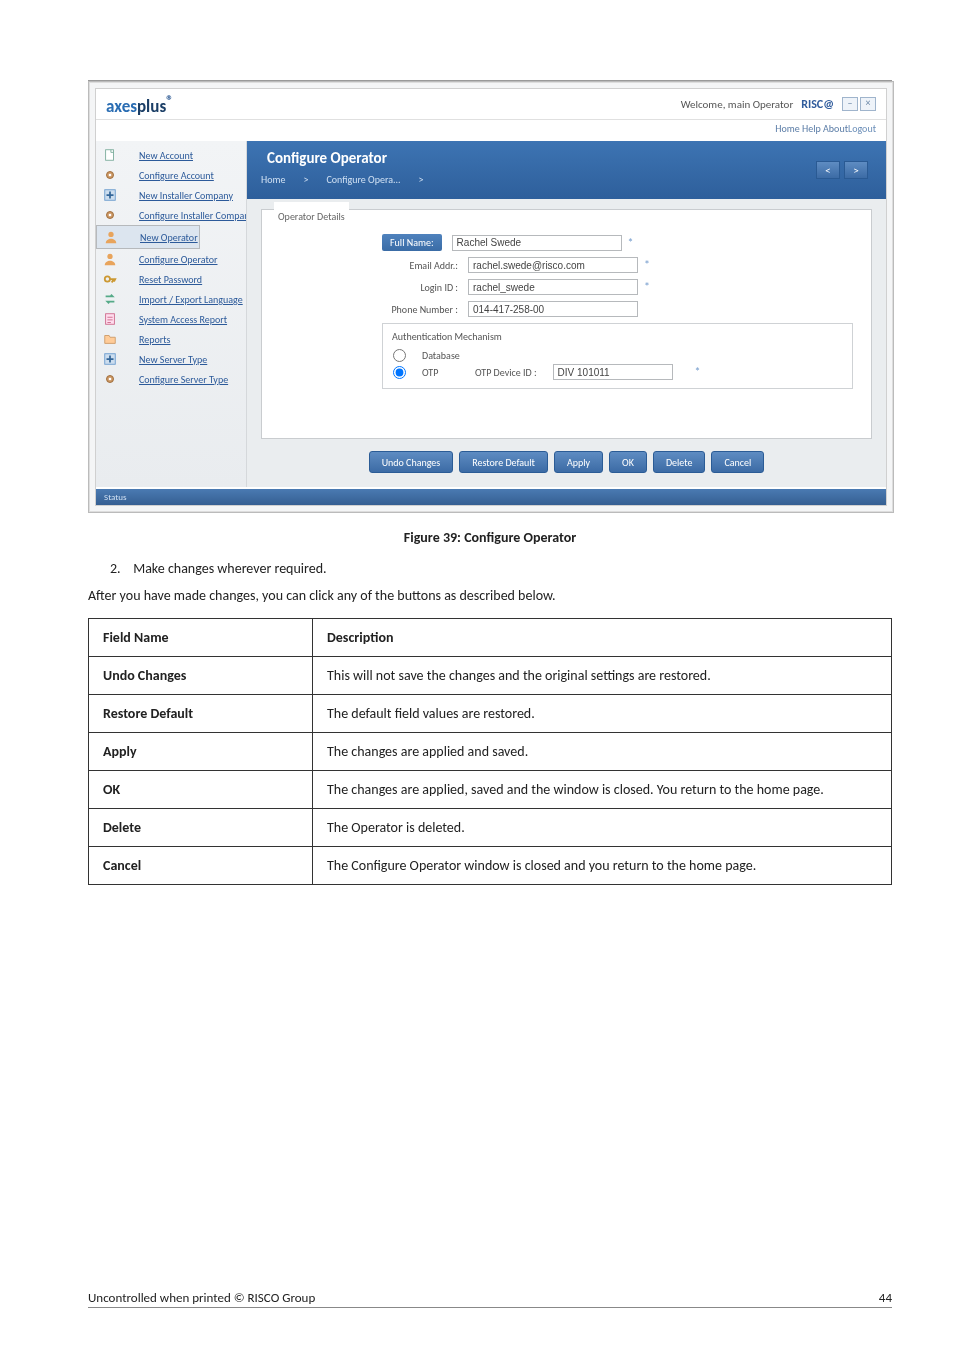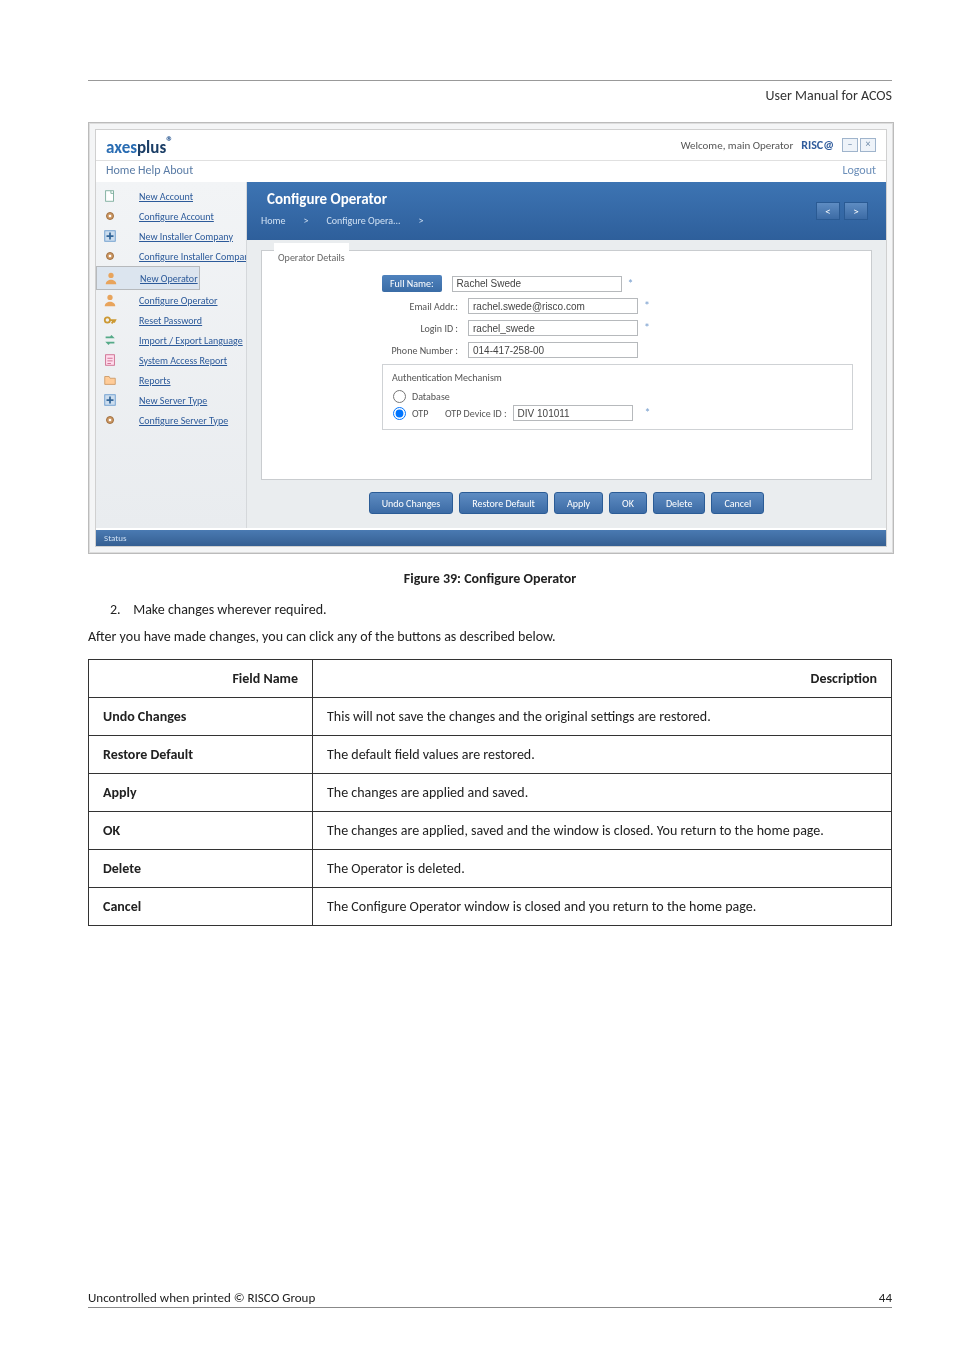--- a/index.html
+++ b/index.html
@@ -10,21 +10,21 @@
   .shot{border:1px solid #bbb;background:#f4f5f6;width:100%;height:430px;position:relative;overflow:hidden;box-shadow:0 0 0 1px #ddd inset}
   .shot-inner{position:absolute;inset:6px;background:#fff;border:1px solid #d0d0d0}
   .app-top{height:30px;display:flex;align-items:center;justify-content:space-between;padding:0 10px;border-bottom:1px solid #e0e0e0;font-size:11px;color:#555}
   .brand{font-weight:bold;font-size:17px;color:#1e4e8c}
   .brand .axes{color:#2a6db3}
   .brand .plus{color:#1b3e66}
   .topright{display:flex;align-items:center;gap:8px}
   .risco{font-weight:bold;color:#305c9c;font-size:12px}
   .winbtn{display:inline-flex;gap:2px}
   .winbtn span{width:14px;height:12px;border:1px solid #9fb4cc;font-size:10px;line-height:10px;text-align:center;color:#6b88a8;background:#eef3f9}
-  .menubar{height:18px;padding:2px 10px;font-size:12px;color:#5a7ca6;border-bottom:1px solid #e6e6e6;display:flex;justify-content:space-between}
+  .menubar{height:18px;padding:2px 10px;font-size:10px;color:#5a7ca6;border-bottom:1px solid #e6e6e6;display:flex;justify-content:flex-end}
   .logout{color:#6c8fb9}
   .app-body{position:absolute;top:52px;bottom:18px;left:0;right:0;display:flex}
   .sidebar{width:150px;background:linear-gradient(#f2f4f6,#e9ecef);border-right:1px solid #d5d8db;font-size:10px;color:#3a5c8a;padding:4px 0;overflow:hidden}
   .sb-item{display:flex;align-items:center;gap:21px;padding:3px 6px;white-space:nowrap}
   .sb-item.sel{background:#dce5ef}
   .sb-ico{width:16px;height:14px;display:inline-block;flex:0 0 16px}
   .sb-ico svg{width:16px;height:14px}
   .sb-link{color:#2c5a9a;text-decoration:underline;filter:blur(.3px)}
   .main{flex:1;position:relative;background:#eaedef}
   .bluebar{position:absolute;top:0;left:0;right:0;height:58px;background:linear-gradient(#3d74b3,#2e5f9b);color:#fff;padding:8px 14px;box-sizing:border-box}
@@ -37,43 +37,42 @@
   .formrow{display:flex;align-items:center;margin:6px 0;font-size:10px}
   .formarea{padding:18px 18px 8px 120px}
   .lbl{width:90px;text-align:right;padding-right:10px;color:#fff;font-size:10px}
   .lbl.blue{background:linear-gradient(#4f82bd,#3a6ca6);height:17px;line-height:17px;border-radius:2px;padding:0 8px;width:auto;margin-right:10px}
   .lbl.plain{color:#555;background:none}
   .inp{height:16px;border:1px solid #b6b9bc;background:#fff;padding:0 4px;font-size:10px;color:#444;width:170px;box-sizing:border-box}
   .inp.sm{width:120px}
   .req{color:#7aa0cf;margin-left:6px;font-size:12px}
   .sel{height:16px;border:1px solid #b6b9bc;background:#fff;font-size:10px;width:90px}
   .authbox{border:1px solid #cfd2d5;padding:6px 10px;margin-top:4px;font-size:10px;color:#555}
-  .radiog{display:flex;align-items:center;gap:6px;margin:2px 0}
+  .radiog{display:flex;align-items:center;gap:16px;margin:2px 0}
   .radiog input{margin:0}
   .btnrow{position:absolute;left:14px;right:14px;bottom:14px;display:flex;justify-content:center;gap:6px}
   .pillbtn{height:20px;padding:0 12px;font-size:10px;color:#fff;background:linear-gradient(#5e8cc2,#3c6ba5);border:1px solid #2b5c96;border-radius:3px;display:flex;align-items:center}
   .statusbar{position:absolute;left:0;right:0;bottom:0;height:16px;background:linear-gradient(#4a7ab2,#355f92);color:#cfe0f3;font-size:9px;padding:0 8px;line-height:16px}
   
   .caption{text-align:center;font-weight:bold;font-size:14px;margin:16px 0 14px}
   .step{font-size:14px;margin:6px 0 10px 22px}
   .stepnum{display:inline-block;width:20px}
   .after{font-size:14px;margin:6px 0 14px 0}
   
   table.desc{border-collapse:collapse;width:100%;font-size:14px}
   table.desc th,table.desc td{border:1px solid #333;padding:10px 14px;vertical-align:top;text-align:left}
-  table.desc th{font-weight:bold;text-align:right;background:#fff}
+  table.desc th{font-weight:bold;text-align:left;background:#fff}
   table.desc td.fname{font-weight:bold;width:195px}
   .footer{position:absolute;left:88px;right:62px;bottom:42px;display:flex;justify-content:space-between;font-size:13px;border-bottom:1px solid #888;padding-bottom:2px}
 </style>
 </head>
 <body>
 
 <div class="page">
   <div class="top-rule"></div>
-  <div class="doc-title">User Manual for ACOS</div>
 
   <div class="shot">
     <div class="shot-inner">
       <div class="app-top">
         <span class="brand">
           <span class="axes">axes</span><span class="plus">plus</span><sup>®</sup>
         </span>
         <span class="topright">
           <span>Welcome, main Operator</span>
           <span class="risco">RISC@</span>

